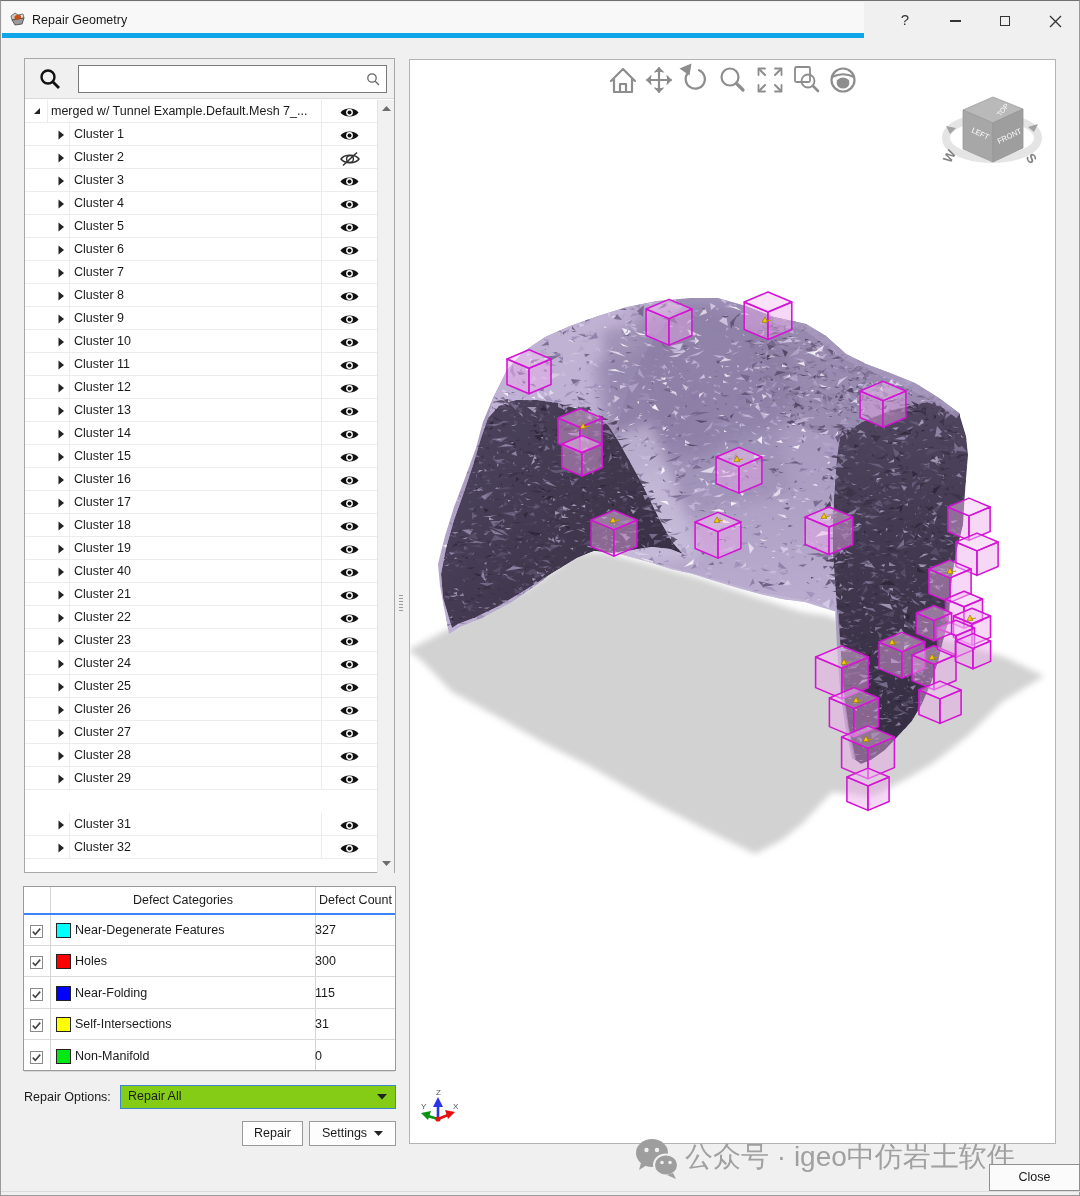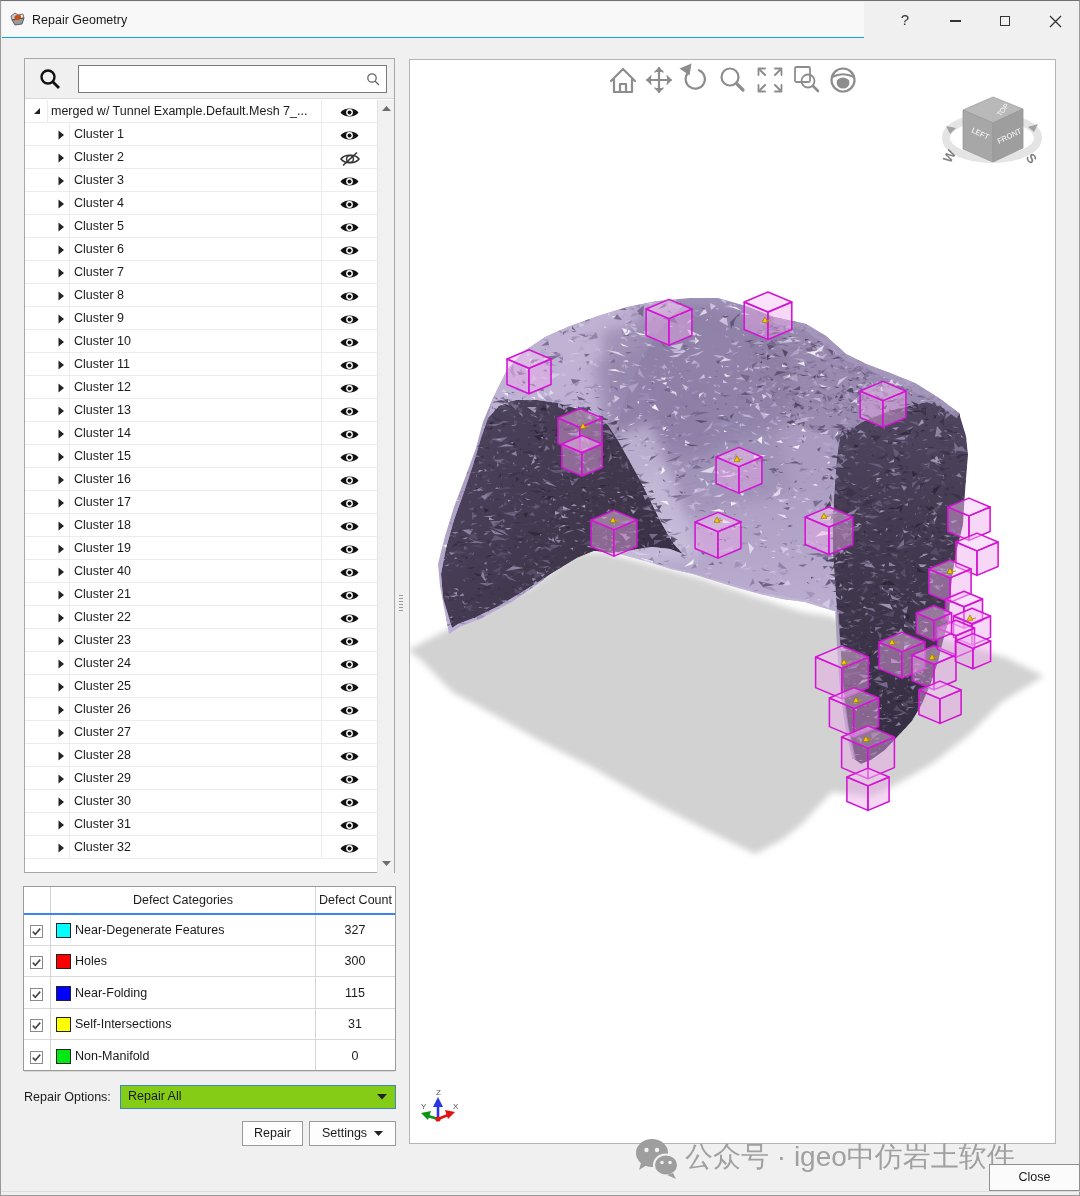--- a/index.html
+++ b/index.html
@@ -1,36 +1,36 @@
 <!DOCTYPE html>
 <html><head><meta charset="utf-8"><style>
 * { margin:0; padding:0; box-sizing:border-box; }
 body { font-family:"Liberation Sans", sans-serif; width:1080px; height:1196px; position:relative; background:#f0f0f0; overflow:hidden; }
 #win { position:absolute; left:0; top:0; width:1080px; height:1196px; background:#f0f0f0; border:1px solid #9a9a9a; border-top:1px solid #707070; }
-#titlebar { position:absolute; left:1px; top:1px; width:862px; height:36px; background:#f8f8f8; border-bottom:1px solid #0ea5e9; }
+#titlebar { position:absolute; left:1px; top:1px; width:862px; height:36px; background:#f8f8f8; border-bottom:5px solid #0ea5e9; }
 #titlebar .t { position:absolute; left:30px; top:11px; font-size:12.5px; color:#1a1a1a; }
 .wctl { position:absolute; top:0; width:46px; height:36px; text-align:center; line-height:36px; font-size:14px; color:#333; }
 #tree { position:absolute; left:23px; top:57px; width:371px; height:815px; background:#fff; border:1px solid #a8a8a8; }
 #thead { position:absolute; left:0; top:0; width:369px; height:40px; background:#f0f0f0; border-bottom:1px solid #d9d9d9; }
 #sinput { position:absolute; left:53px; top:6px; width:309px; height:28px; background:#fff; border:1px solid #7a7a7a; }
 .trow { position:absolute; left:0; width:352px; height:23px; border-bottom:1px solid #ececec; background:#fff; }
 .tname { position:absolute; top:4px; font-size:12.5px; color:#1a1a1a; white-space:nowrap; }
 .vline { position:absolute; top:0; width:1px; height:23px; background:#ececec; }
 .exp { position:absolute; top:7px; }
 .eye { position:absolute; left:315px; top:5px; }
 #tsb { position:absolute; left:352px; top:41px; width:17px; height:773px; background:#f1f1f1; border-left:1px solid #e3e3e3; }
 #dtable { position:absolute; left:22px; top:885px; width:373px; height:185px; background:#fff; border:1px solid #9a9a9a; }
 #dhead { position:absolute; left:0; top:0; width:371px; height:28px; border-bottom:2px solid #3b82f6; }
 .dcol1 { position:absolute; left:26px; top:0; width:1px; height:183px; background:#d4d4d4; }
 .dcol2 { position:absolute; left:291px; top:0; width:1px; height:183px; background:#d4d4d4; }
 .drow { position:absolute; left:0; width:371px; border-bottom:1px solid #d9d9d9; }
 .dcheck { position:absolute; left:6px; top:9px; }
 .swatch { position:absolute; left:32px; top:8px; width:15px; height:15px; border:1.5px solid #222; }
 .dname { position:absolute; left:51px; top:8px; font-size:12.5px; color:#1a1a1a; }
-.dcount { position:absolute; left:291px; width:80px; top:8px; font-size:12.5px; color:#1a1a1a; text-align:center; }
+.dcount { position:absolute; left:291px; width:80px; top:8px; font-size:12.5px; color:#1a1a1a; }
 #ropts { position:absolute; left:0; top:1075px; width:420px; }
 #combo { position:absolute; left:119px; top:9px; width:276px; height:24px; background:#84cc16; border:1.5px solid #3c86c8; }
 .btn { position:absolute; background:#fdfdfd; border:1px solid #9a9a9a; font-size:12.5px; color:#1a1a1a; text-align:center; }
 #viewport { position:absolute; left:408px; top:58px; width:647px; height:1085px; background:#fff; border:1px solid #b4b4b4; }
 #wm { position:absolute; left:632px; top:1128px; width:440px; height:52px; color:#a0a0a0; }
 #wmtext { position:absolute; left:52px; top:9px; font-size:28px; white-space:nowrap; }
 #closebtn { position:absolute; left:988px; top:1163px; width:91px; height:27px; background:#fbfbfb; border:1px solid #8f8f8f; font-size:12.5px; color:#1a1a1a; text-align:center; line-height:25px; }
 #grip { position:absolute; left:398px; top:592px; width:5px; height:22px; }
 .gd { width:4px; height:1px; background:#9a9a9a; margin:2px 0; }
 </style></head>
@@ -442,33 +442,20 @@
               <circle cx="9.5" cy="6.5" r="3.4" fill="#fff"></circle>
               <circle cx="9.5" cy="6.5" r="2" fill="#111"></circle>
             </svg></span>
         </div>
 <div class="trow" style="top:667px">
           <svg class="exp" style="left:32px" width="8" height="10">
             <path d="M1.5,0.5 L7,5 L1.5,9.5 Z" fill="#222"></path>
           </svg>
           <div class="vline" style="left:44px"></div>
           <span class="tname" style="left:49px">Cluster 29</span>
-          <div class="vline" style="left:296px"></div>
-          <span class="eye"><svg width="19" height="13" viewBox="0 0 19 13">
-              <path d="M0.5,6.5 C4,1.2 15,1.2 18.5,6.5 C15,11.8 4,11.8 0.5,6.5 Z" fill="#111"></path>
-              <circle cx="9.5" cy="6.5" r="3.4" fill="#fff"></circle>
-              <circle cx="9.5" cy="6.5" r="2" fill="#111"></circle>
-            </svg></span>
-        </div>
-<div class="trow" style="top:690px">
-          <svg class="exp" style="left:32px" width="8" height="10">
-            <path d="M1.5,0.5 L7,5 L1.5,9.5 Z" fill="#222"></path>
-          </svg>
-          <div class="vline" style="left:44px"></div>
-          <span class="tname" style="left:49px">Cluster 30</span>
           <div class="vline" style="left:296px"></div>
           <span class="eye"><svg width="19" height="13" viewBox="0 0 19 13">
               <path d="M0.5,6.5 C4,1.2 15,1.2 18.5,6.5 C15,11.8 4,11.8 0.5,6.5 Z" fill="#111"></path>
               <circle cx="9.5" cy="6.5" r="3.4" fill="#fff"></circle>
               <circle cx="9.5" cy="6.5" r="2" fill="#111"></circle>
             </svg></span>
         </div>
 <div class="trow" style="top:713px">
           <svg class="exp" style="left:32px" width="8" height="10">
             <path d="M1.5,0.5 L7,5 L1.5,9.5 Z" fill="#222"></path>

